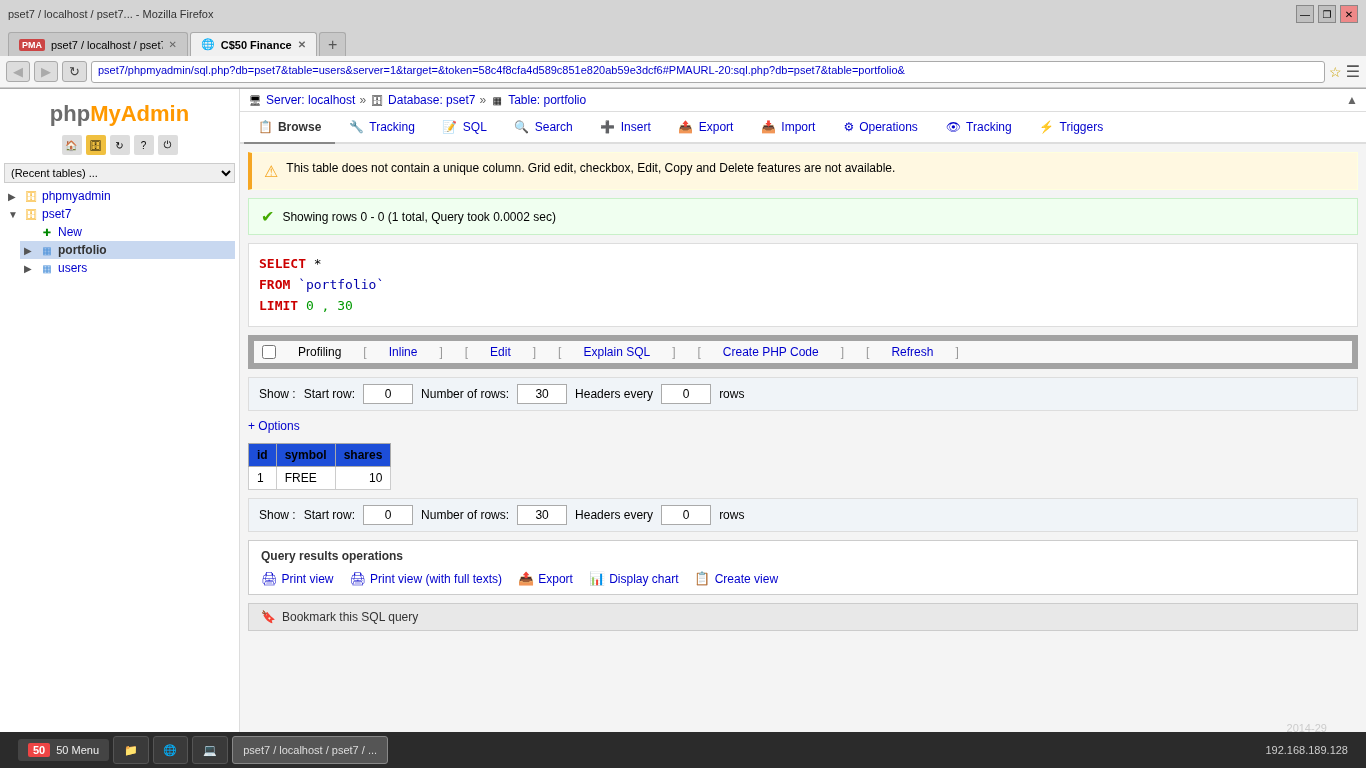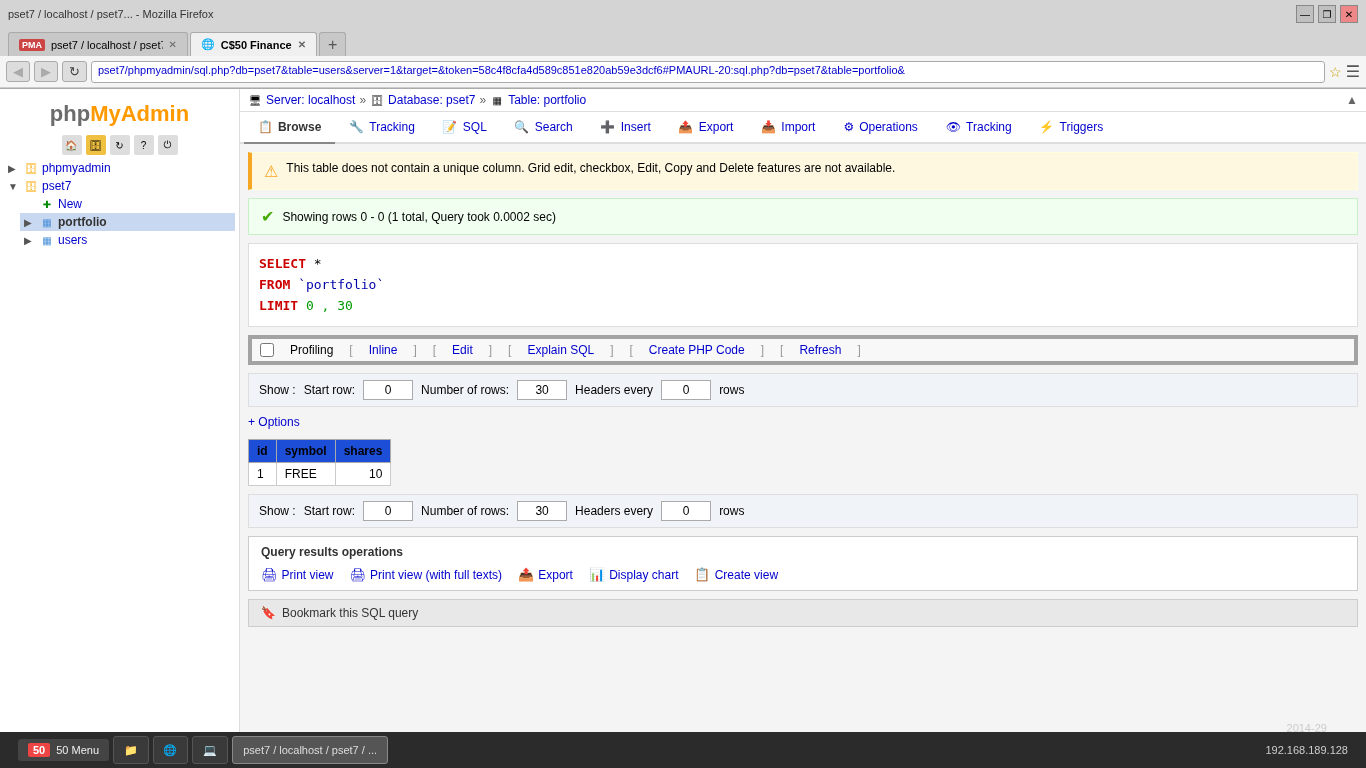--- a/index.html
+++ b/index.html
@@ -69,21 +69,21 @@
     .alert-warning { background: #fff8e1; border: 1px solid #ffd; border-left: 4px solid #f5a623; padding: 8px 12px; margin-bottom: 8px; font-size: 12px; display: flex; align-items: flex-start; gap: 8px; }
     .alert-success { background: #f0fff0; border: 1px solid #c8f0c8; padding: 8px 12px; margin-bottom: 8px; font-size: 12px; display: flex; align-items: center; gap: 8px; }
     .alert-icon-warn { color: #f5a623; font-size: 16px; flex-shrink: 0; margin-top: 1px; }
     .alert-icon-ok { color: #4a0; font-size: 16px; flex-shrink: 0; }
 
     .sql-block { background: white; border: 1px solid #ddd; padding: 10px; margin-bottom: 8px; font-family: monospace; font-size: 13px; line-height: 1.6; }
     .sql-keyword { color: #c00; font-weight: bold; }
     .sql-table { color: #00a; }
     .sql-number { color: #090; }
 
-    .profiling-bar { background: #f8f8f8; border: 4px solid #a3a3a3; padding: 4px 8px; margin-bottom: 8px; display: flex; align-items: center; gap: 16px; font-size: 12px; flex-wrap: wrap; }
+    .profiling-bar { background: #f8f8f8; border: 6px solid #a3a3a3; padding: 4px 8px; margin-bottom: 8px; display: flex; align-items: center; gap: 22px; font-size: 12px; flex-wrap: wrap; }
     .profiling-check { width: 14px; height: 14px; }
     .profiling-link { color: #00c; cursor: pointer; text-decoration: none; text-align: center; }
     .profiling-sep { color: #999; }
 
     .show-bar { background: #f0f4f8; border: 1px solid #ddd; padding: 6px 10px; margin-bottom: 8px; display: flex; align-items: center; gap: 8px; font-size: 12px; }
     .show-input { width: 50px; border: 1px solid #aaa; padding: 2px 4px; font-size: 12px; text-align: center; }
 
     .options-link { color: #00c; cursor: pointer; font-size: 12px; text-decoration: none; margin-bottom: 6px; display: inline-block; }
 
     .data-table { border-collapse: collapse; margin-bottom: 8px; background: white; }
@@ -160,20 +160,23 @@
     
     <div class="pma-icons">
       <div class="pma-icon">🏠</div>
       <div class="pma-icon" style="background:#f0c040;">🗄</div>
       <div class="pma-icon">↻</div>
       <div class="pma-icon">?</div>
       <div class="pma-icon">⏻</div>
     </div>
 
     
+    <select class="recent-select">
+      <option>(Recent tables) ...</option>
+    </select>
 
     
     <div class="tree-item">
       <span class="tree-toggle">▶</span>
       <span class="tree-icon db-icon">🗄</span>
       <span class="tree-label">phpmyadmin</span>
     </div>
 
     <div>
       <div class="tree-item">

